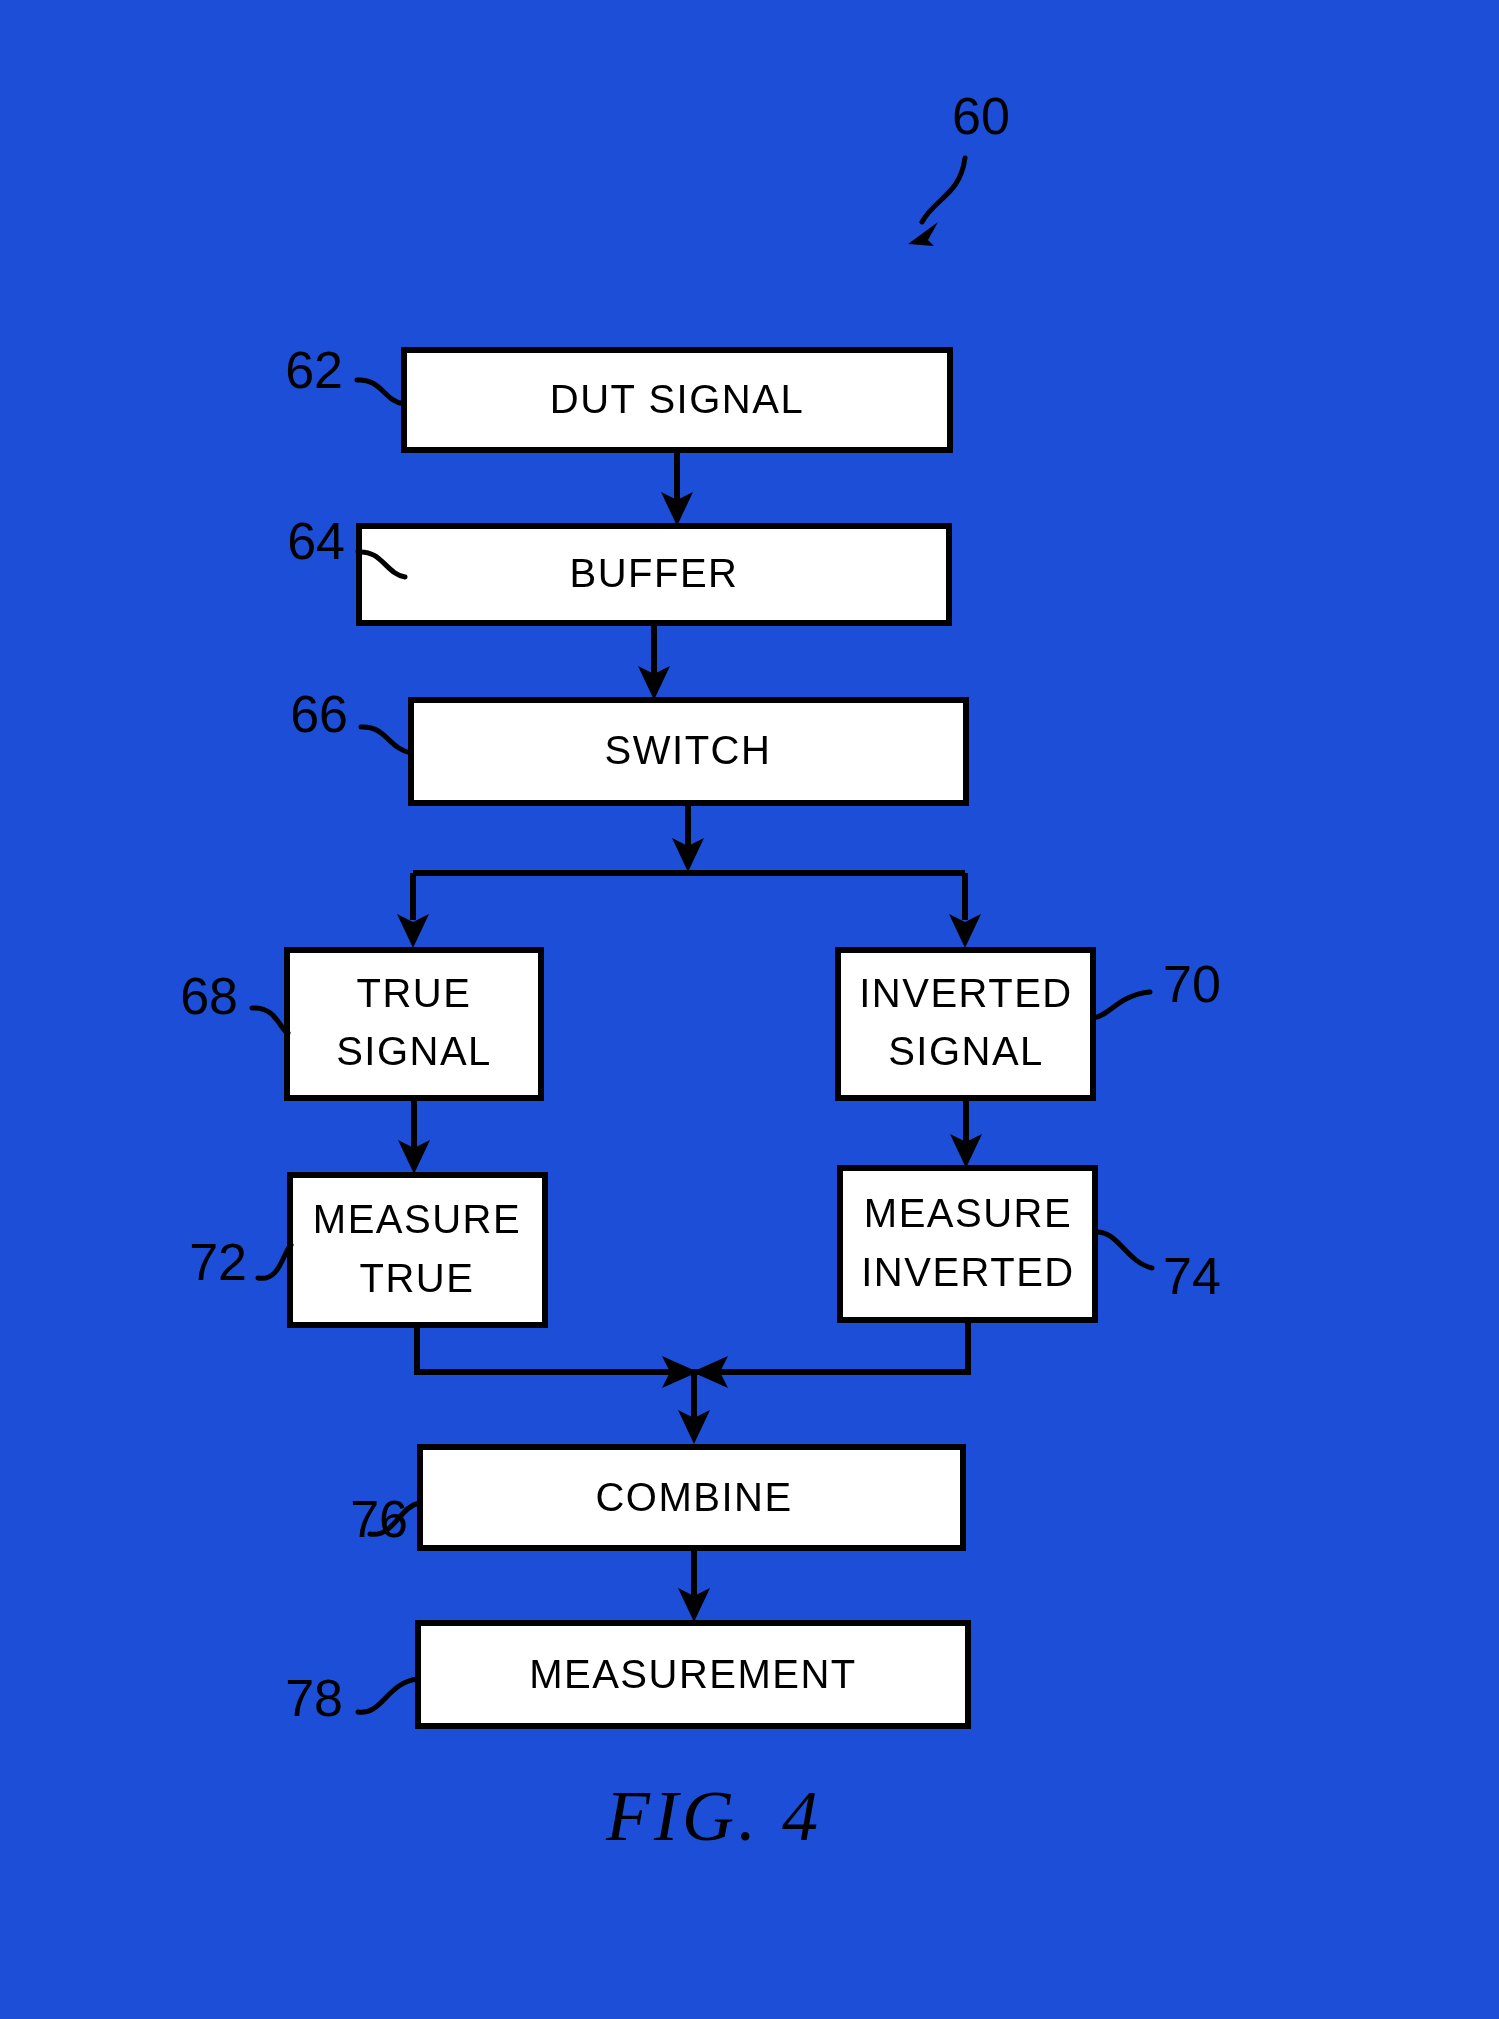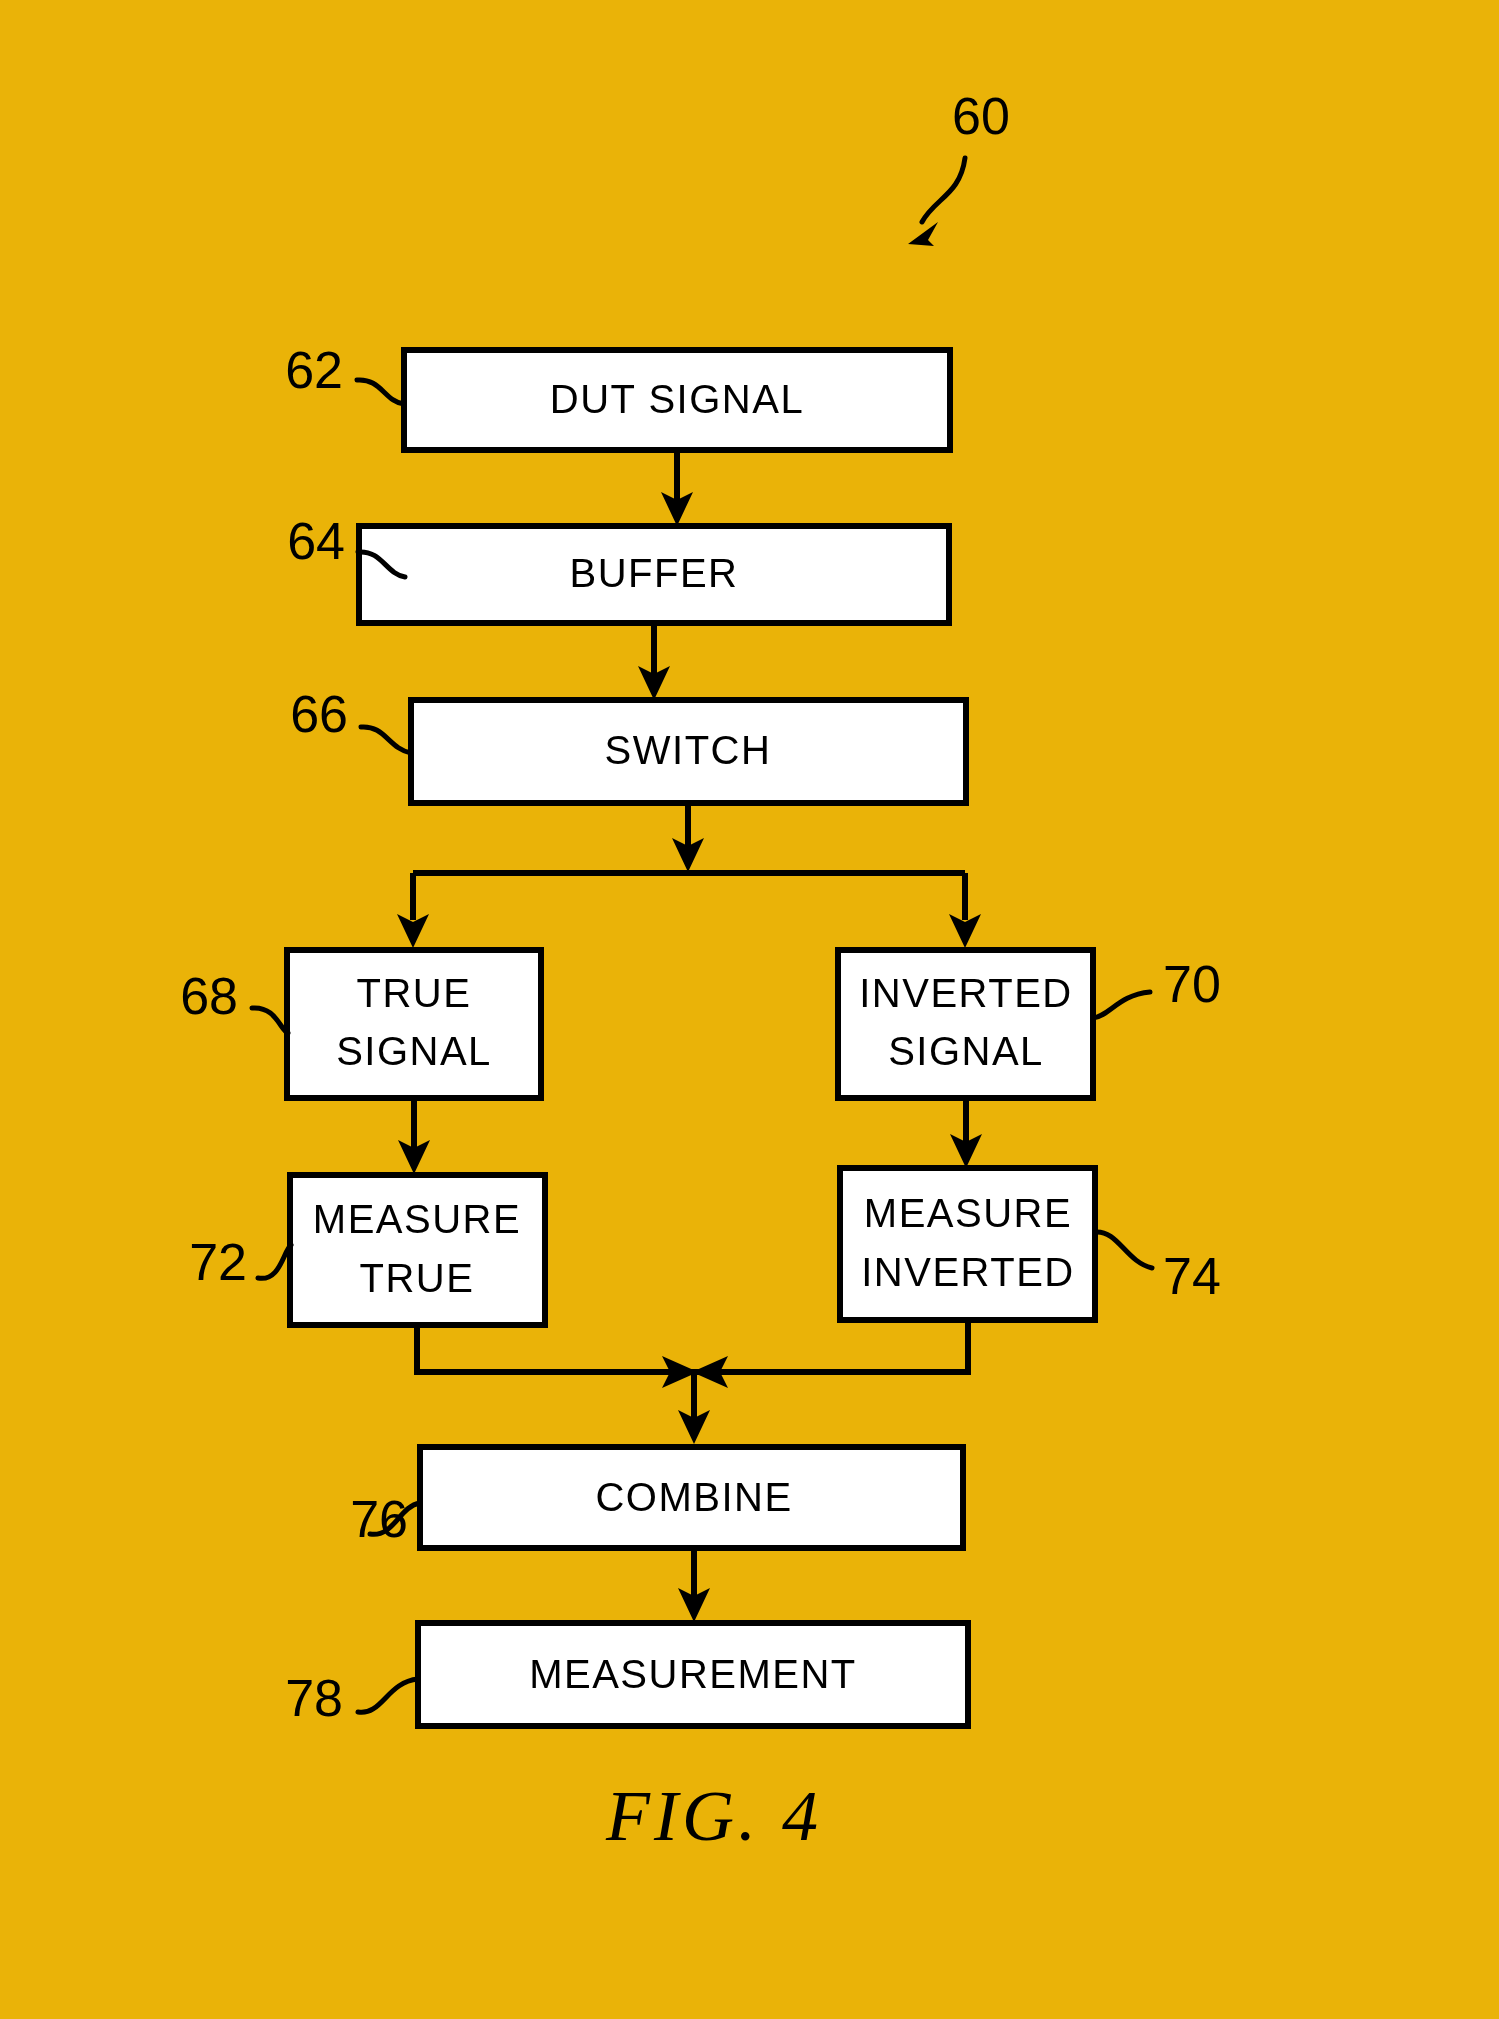--- a/index.html
+++ b/index.html
@@ -4,21 +4,21 @@
 <style>
   html, body {
     margin: 0;
     padding: 0;
     background: #ffffff;
   }
   #figure-root {
     position: relative;
     width: 1499px;
     height: 2019px;
-    background: #eab308;
+    background: #1d4ed8;
     overflow: hidden;
     font-family: "Liberation Sans", sans-serif;
   }
   #figure-svg {
     position: absolute;
     left: 0;
     top: 0;
     width: 1499px;
     height: 2019px;
     display: block;

